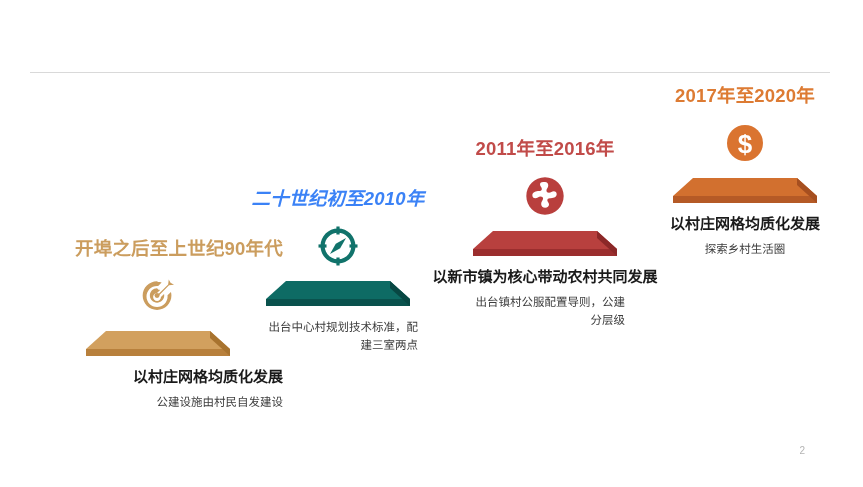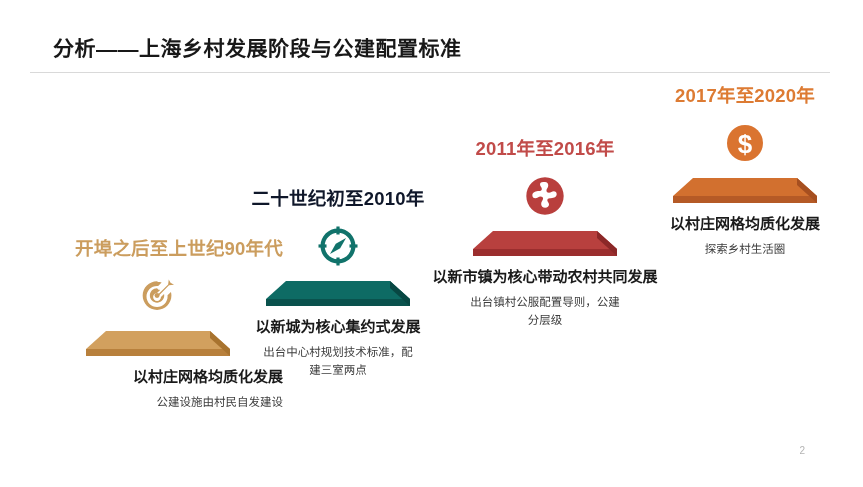--- a/index.html
+++ b/index.html
@@ -88,37 +88,36 @@
   }
 
   
   #stage-1 { left: 33px;  top: 238px; text-align: right; }
   #stage-2 { left: 213px; top: 188px; }
   #stage-3 { left: 420px; top: 138px; }
   #stage-4 { left: 620px; top: 85px;  }
 
   #stage-3 .stage-name { font-size: 15px; }
   #stage-2 .stage-desc,
-  #stage-3 .stage-desc { width: 160px; margin-left: auto; margin-right: auto; }
+  #stage-3 .stage-desc { width: 160px; margin-left: auto; margin-right: auto; text-align: right; }
 
   
   .page-number {
     position: absolute;
     right: 58px;
     bottom: 31px;
     font-size: 10px;
     color: #b4b4b4;
   }
 </style>
 </head>
 <body>
 
 <div class="slide">
 
-  <div class="slide-title">分析——上海乡村发展阶段与公建配置标准</div>
   <div class="title-rule"></div>
 
   <div class="stage" id="stage-1">
     <div class="stage-heading" style="color: rgb(203, 157, 94);">开埠之后至上世纪90年代</div>
 
     <div class="icon-wrap">
       <svg width="46" height="46" viewBox="0 0 48 48">
         <path d="M23 8.5c-8.3 0-15 6.7-15 15s6.7 15 15 15 15-6.7 15-15c0-1.3-.17-2.6-.49-3.8l-3.6 3.6c.06.4.09.8.09 1.2 0 6.1-4.9 11-11 11s-11-4.9-11-11 4.9-11 11-11c.4 0 .8.03 1.2.09l3.6-3.6c-1.2-.32-2.5-.49-3.8-.49z" fill="#cb9d5e"></path>
         <path d="M23 16c-4.1 0-7.5 3.4-7.5 7.5S18.9 31 23 31s7.5-3.4 7.5-7.5c0-.6-.07-1.2-.2-1.7l-3.2 3.2c.0.0 0 .0 0 .0 0 2.3-1.8 4.1-4.1 4.1s-4.1-1.8-4.1-4.1 1.8-4.1 4.1-4.1c.0 0 .0 0 .0 0l3.2-3.2c-.55-.13-1.1-.2-1.7-.2z" fill="#cb9d5e"></path>
         <circle cx="23" cy="23.5" r="2.6" fill="#cb9d5e"></circle>
@@ -132,42 +131,41 @@
         <polygon points="2,22 146,22 146,29 2,29" fill="#b8803c"></polygon>
         <polygon points="126,4 146,22 146,29 126,11" fill="#a8732f"></polygon>
       </svg>
     </div>
 
     <div class="stage-name">以村庄网格均质化发展</div>
     <div class="stage-desc">公建设施由村民自发建设</div>
   </div>
 
   <div class="stage" id="stage-2">
-    <div class="stage-heading" style="color: #0f172a;">二十世纪初至2010年</div>
+    <div class="stage-heading" style="color: #3b82f6; font-style: italic;">二十世纪初至2010年</div>
 
     <div class="icon-wrap">
       <svg width="48" height="48" viewBox="0 0 48 48">
         <path d="M24 6.5c-9.7 0-17.5 7.8-17.5 17.5S14.3 41.5 24 41.5 41.5 33.7 41.5 24 33.7 6.5 24 6.5zm0 4.2c7.35 0 13.3 5.95 13.3 13.3S31.35 37.3 24 37.3 10.7 31.35 10.7 24 16.65 10.7 24 10.7z" fill="#11736b"></path>
         <rect x="22.4" y="4.5" width="3.2" height="8" fill="#11736b"></rect>
         <rect x="22.4" y="35.5" width="3.2" height="8" fill="#11736b"></rect>
         <rect x="4.5" y="22.4" width="8" height="3.2" fill="#11736b"></rect>
         <rect x="35.5" y="22.4" width="8" height="3.2" fill="#11736b"></rect>
         <path d="M32 16L26.2 26.2 16 32l5.8-10.2z" fill="#11736b"></path>
       </svg>
     </div>
 
     <div class="platform">
       <svg width="148" height="34" viewBox="0 0 148 34">
         <polygon points="22,4 126,4 146,22 2,22" fill="#0e6b64"></polygon>
         <polygon points="2,22 146,22 146,29 2,29" fill="#0a524d"></polygon>
         <polygon points="126,4 146,22 146,29 126,11" fill="#084743"></polygon>
       </svg>
     </div>
 
-    <div class="stage-name">以新城为核心集约式发展</div>
     <div class="stage-desc">出台中心村规划技术标准，配建三室两点</div>
   </div>
 
   <div class="stage" id="stage-3">
     <div class="stage-heading" style="color: rgb(193, 75, 73);">2011年至2016年</div>
 
     <div class="icon-wrap">
       <svg width="46" height="46" viewBox="0 0 48 48">
         <circle cx="24" cy="24" r="17" fill="#b93f3d"></circle>
         <path d="M24 9.5c2.2 0 3.4 1.6 3.4 3.6 0 2.4-1.9 3.3-1.9 5.2 0 1.5 1.2 2.3 2.6 2.3 2.1 0 3.1-1.6 5.1-1.6 1.8 0 3 1.3 3 3.1 0 3.3-4.3 4.2-7.2 4.2-1.5 0-2.6.8-2.6 2.1 0 1.7 1.8 2.3 1.8 4.3 0 2.1-1.7 3.6-4 3.6-2.5 0-4.2-1.7-4.2-4 0-2.6 2-3.6 2-5.6 0-1.4-1.1-2.3-2.6-2.3-2.3 0-3.4 2-5.6 2-1.8 0-3-1.3-3-3.2 0-3.2 4-4.3 7-4.3 1.7 0 2.9-.8 2.9-2.2 0-1.8-1.9-2.5-1.9-4.6 0-1.9 1.5-2.6 3.2-2.6z" fill="#ffffff"></path>

